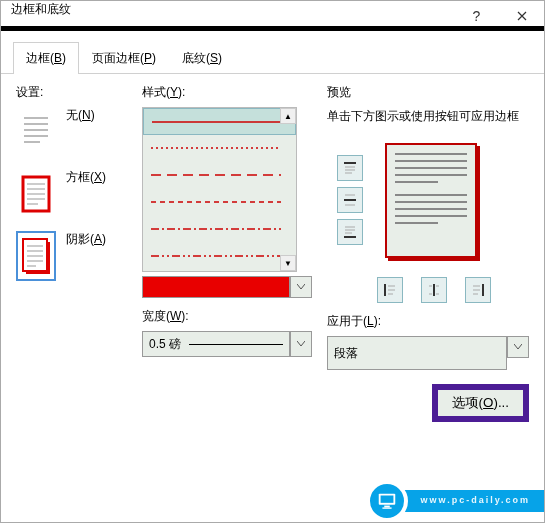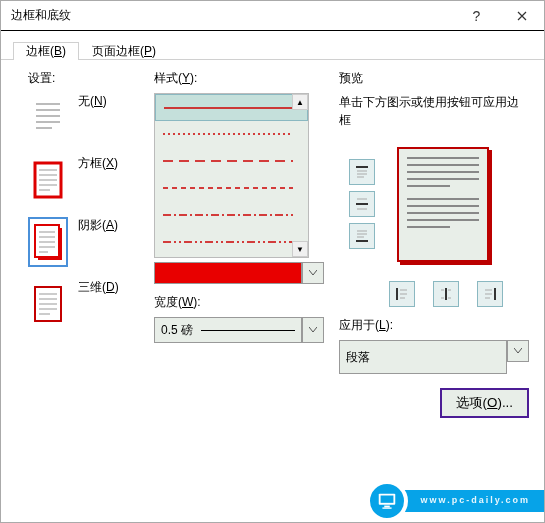--- a/index.html
+++ b/index.html
@@ -2,40 +2,40 @@
 <html><head>
   <meta charset="utf-8">
   <style>
     * { box-sizing: border-box; margin: 0; padding: 0; }
     body { font-family: "Microsoft YaHei", "Segoe UI", sans-serif; font-size: 12px; background: #555; }
     .dialog {
       width: 545px; height: 523px; background: #fff; border: 1px solid #aaa;
       position: relative; overflow: hidden;
     }
     .titlebar {
-      height: 30px; display: flex; align-items: center; padding: 0 0 0 10px;
-      background: #fff; border-bottom: 1px solid #000000;
+      height: 30px; display: flex; padding: 0 0 0 10px;
+      background: #fff; border-bottom: 5px solid #000000;
     }
     .titlebar .title { flex: 1; font-size: 12px; }
     .titlebar .winbtn {
       width: 45px; height: 30px; display: flex; align-items: center; justify-content: center;
       font-size: 14px; color: #333; cursor: pointer;
     }
     .tabs {
       display: flex; padding: 10px 12px 0 12px; border-bottom: 1px solid #d0d0d0;
     }
     .tab {
-      padding: 0 12px; border: 1px solid transparent; border-bottom: none;
+      padding: 7px 12px; border: 1px solid transparent; border-bottom: none;
       cursor: pointer; position: relative; top: 1px;
     }
     .tab.active { border-color: #d0d0d0; background: #fff; }
     .content {
       display: flex; padding: 10px 15px; height: calc(100% - 120px);
     }
-    .col1 { width: 110px; margin-left: 12px; }
+    .col1 { width: 110px; }
     .col2 { width: 170px; margin-left: 16px; }
     .col3 { flex: 1; margin-left: 15px; }
     .section-label { margin-bottom: 6px; }
     .setting-item {
       display: flex; align-items: flex-start; margin-bottom: 12px; cursor: pointer;
     }
     .setting-icon {
       width: 40px; height: 50px; border: 2px solid transparent; margin-right: 10px;
       display: flex; align-items: center; justify-content: center; background: #fff;
     }
@@ -83,21 +83,21 @@
     .preview-box .pline.short { width: 60%; }
     .apply-combo {
       display: flex; margin-top: 4px;
     }
     .apply-combo .val {
       flex: 1; height: 22px; border: 1px solid #999; background: #e8eee8;
       display: flex; align-items: center; padding: 16px 6px;
     }
     .options-btn {
       float: right; margin-top: 14px; padding: 4px 14px;
-      border: 2px solid #4c1d95; background: #e8eee8; cursor: pointer;
+      border: 6px solid #4c1d95; background: #e8eee8; cursor: pointer;
     }
     .u { text-decoration: underline; }
     .watermark {
       position: absolute; bottom: 0; right: 0; display: flex; align-items: center;
       pointer-events: none;
     }
     .wm-circle {
       width: 42px; height: 42px; border-radius: 50%; background: #06a3e8;
       display: flex; align-items: center; justify-content: center; margin-right: -6px;
       z-index: 2; border: 4px solid #fff;
@@ -126,20 +126,23 @@
         </svg>
     </div>
   </div>
 
   <div class="tabs">
     <div class="tab active">
       <span>边框(<span class="u">B</span>)</span>
     </div>
     <div class="tab">
       <span>页面边框(<span class="u">P</span>)</span>
+    </div>
+    <div class="tab">
+      <span>底纹(<span class="u">S</span>)</span>
     </div>
   </div>
 
   <div class="content">
 
     <div class="col1">
       <div class="section-label">设置:</div>
 
       <div class="setting-item">
         <div class="setting-icon">
@@ -182,36 +185,20 @@
                 <line x1="7" y1="15" x2="23" y2="15"></line>
                 <line x1="7" y1="20" x2="23" y2="20"></line>
                 <line x1="7" y1="25" x2="23" y2="25"></line>
                 <line x1="7" y1="30" x2="16" y2="30"></line>
               </g>
             </svg>
         </div>
         <span>阴影(<span class="u">A</span>)</span>
       </div>
 
-      <div class="setting-item">
-        <div class="setting-icon">
-          <svg viewBox="0 0 32 40">
-              <rect x="3" y="3" width="26" height="34" fill="none" stroke="#d00" stroke-width="2"></rect>
-              <rect x="3" y="3" width="26" height="34" fill="none" stroke="#800" stroke-width="1" opacity=".6"></rect>
-              <g stroke="#bbb" stroke-width="1.5">
-                <line x1="7" y1="10" x2="25" y2="10"></line>
-                <line x1="7" y1="15" x2="25" y2="15"></line>
-                <line x1="7" y1="20" x2="25" y2="20"></line>
-                <line x1="7" y1="25" x2="25" y2="25"></line>
-                <line x1="7" y1="30" x2="18" y2="30"></line>
-              </g>
-            </svg>
-        </div>
-        <span>三维(<span class="u">D</span>)</span>
-      </div>
 
     </div>
 
     <div class="col2">
       <div class="section-label">样式(<span class="u">Y</span>):</div>
       <div class="style-list">
         <div class="style-item selected">
           <svg class="style-line" height="4">
               <line x1="0" y1="2" x2="130" y2="2" stroke="#c00" stroke-width="1.5"></line>
             </svg>

